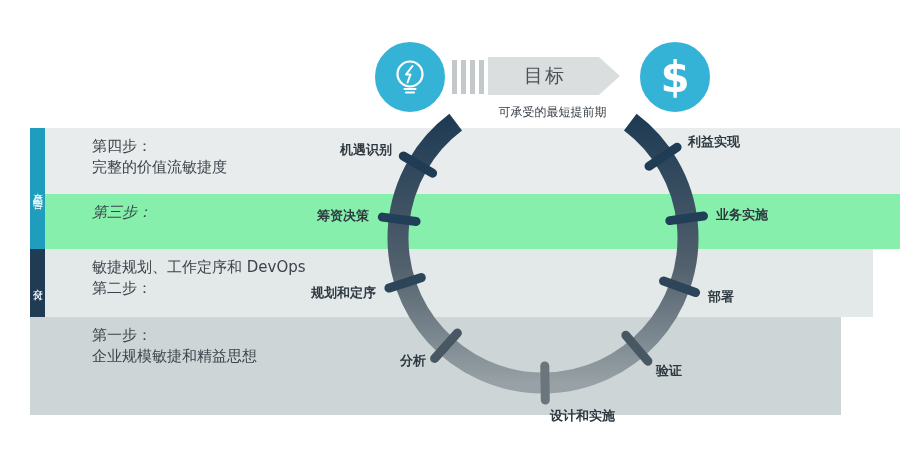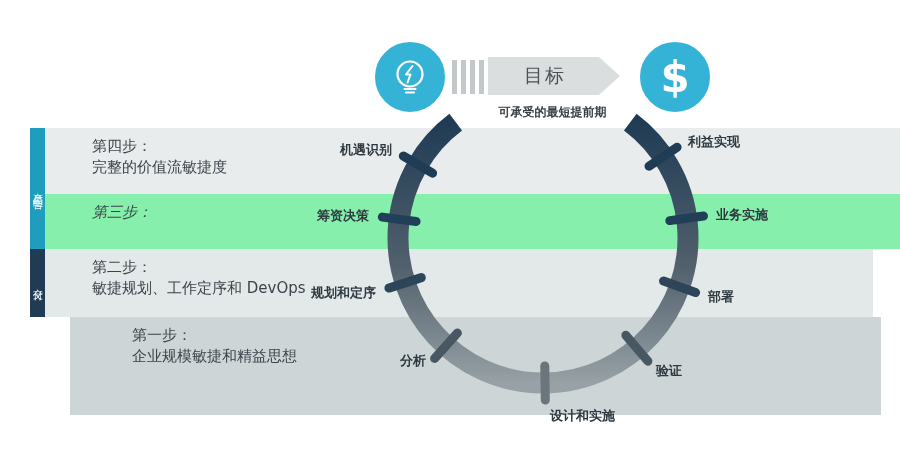--- a/index.html
+++ b/index.html
@@ -6,21 +6,21 @@
   body{
     width:900px;height:450px;position:relative;overflow:hidden;
     background:#ffffff;
     font-family:"DejaVu Sans","Liberation Sans",sans-serif;
   }
   
   .band{position:absolute;left:30px;z-index:1;padding-left:44px;}
   .band-1{top:128px;height:66px;width:863px;background:#e9eced;}
   .band-2{top:194px;height:55px;width:831px;background:#86efac;font-style:italic;}
   .band-3{top:249px;height:68px;width:799px;background:#e3e8e9;}
-  .band-4{top:317px;height:98px;width:767px;background:#cdd5d6;margin-left:40px;}
+  .band-4{top:317px;height:98px;width:767px;background:#cdd5d6;}
   .band-text{padding:8px 0 0 18px;font-size:15px;line-height:21px;color:#3c444b;}
   .band-text span{display:block;white-space:nowrap;}
   
   .side-tab{position:absolute;left:30px;width:15px;z-index:2;
     display:flex;align-items:center;justify-content:center;}
   .side-tab-1{top:128px;height:121px;background:#1f9dbd;}
   .side-tab-2{top:249px;height:68px;background:#203c55;}
   .side-tab span{writing-mode:vertical-rl;font-size:10px;color:#ffffff;letter-spacing:2px;}
   
   .ring-svg{position:absolute;left:0;top:0;z-index:3;pointer-events:none;}
@@ -43,42 +43,42 @@
   .dollar-circle{left:637px;font-size:42px;font-weight:bold;color:#ffffff;}
   .stripes{position:absolute;left:452px;top:60px;z-index:5;display:flex;gap:4px;}
   .stripes i{display:block;width:5px;height:34px;background:#c3c9cb;}
   .goal-banner{position:absolute;left:488px;top:57px;width:132px;height:38px;z-index:4;
     background:#dadedf;
     clip-path:polygon(0 0,84% 0,100% 50%,84% 100%,0 100%);
     display:flex;align-items:center;justify-content:center;
     padding-right:18px;box-sizing:border-box;
     font-size:19px;color:#4a5157;letter-spacing:2px;}
   .goal-sub{position:absolute;left:465px;top:104px;width:175px;z-index:5;
-    text-align:center;font-size:12px;font-weight:bold;color:#363d43;}
+    text-align:center;font-size:12px;font-weight:normal;color:#363d43;}
 </style>
 </head>
 <body>
 
 <div>
 
   <div class="band band-1">
     <div class="band-text">
       <span>第四步：</span>
       <span>完整的价值流敏捷度</span>
     </div>
   </div>
   <div class="band band-2">
     <div class="band-text">
       <span>第三步：</span>
     </div>
   </div>
   <div class="band band-3">
     <div class="band-text">
+      <span>敏捷规划、工作定序和 DevOps</span>
       <span>第二步：</span>
-      <span>敏捷规划、工作定序和 DevOps</span>
     </div>
   </div>
   <div class="band band-4">
     <div class="band-text">
       <span>第一步：</span>
       <span>企业规模敏捷和精益思想</span>
     </div>
   </div>
 
   <div class="side-tab side-tab-1">

